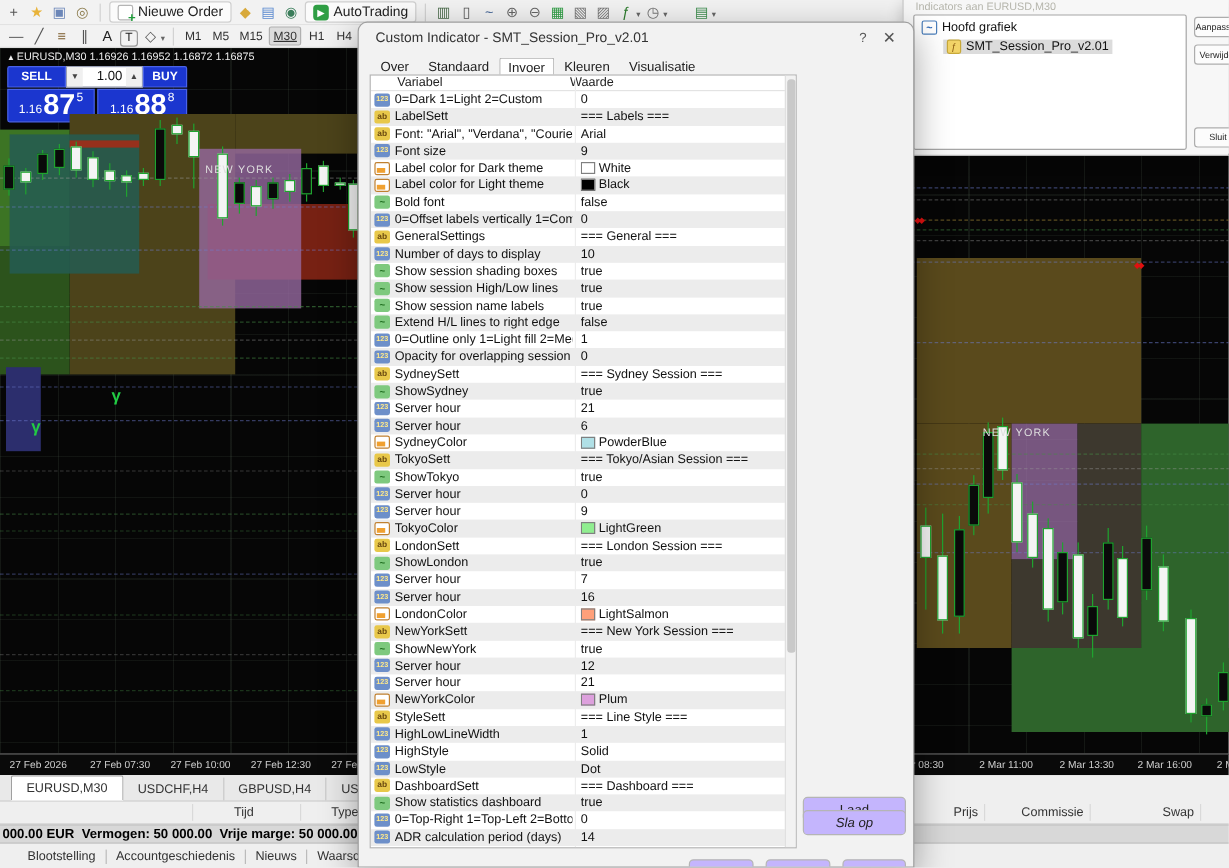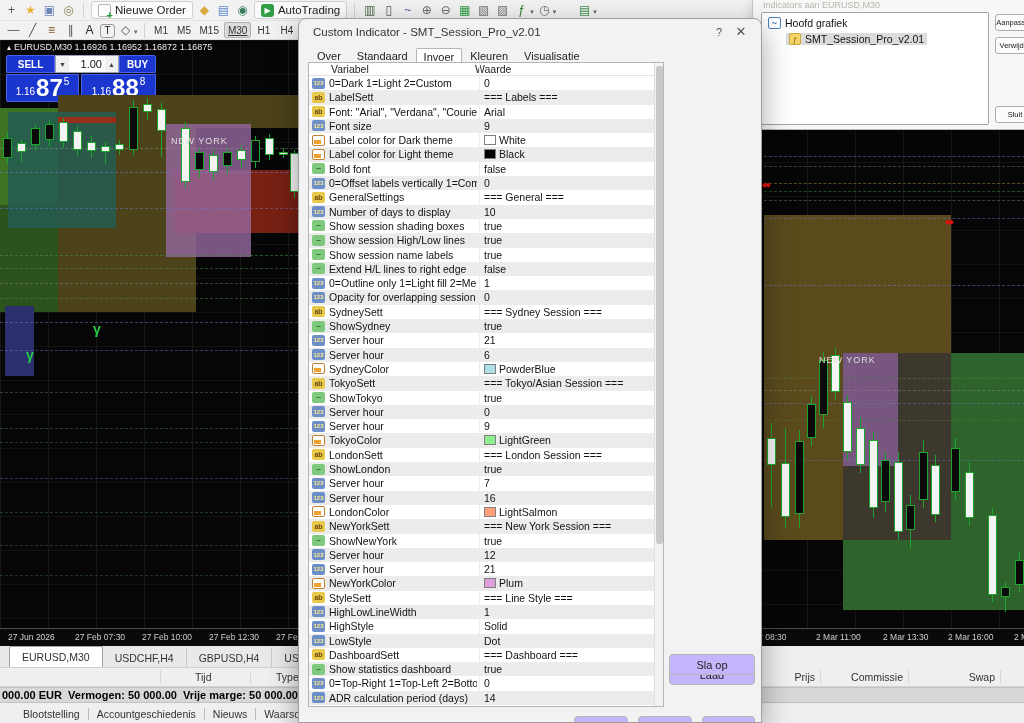--- a/index.html
+++ b/index.html
@@ -81,21 +81,21 @@
   .ri-str { background:#e8c84a; color:#6b4a10; font-size:7px; }
   .ri-bool { background:#7ec97e; color:#1d6b1d; font-size:8px; }
   .ri-color { background:#fff; border:1px solid #c08030; }
   .ri-color::after { content:""; position:absolute; left:1px; bottom:1px; width:7px; height:4px; background:#f0a030; }
   .row-label { position:absolute; left:20px; top:1px; width:148px; white-space:nowrap; overflow:hidden; }
   .row-value { position:absolute; left:175px; top:1px; width:168px; white-space:nowrap; overflow:hidden; display:flex; align-items:center; gap:3px; }
   .swatch { width:12px; height:10px; border:1px solid #808080; flex:0 0 auto; }
   #dlg-scrollbar { position:absolute; right:0; top:0; width:9px; height:100%; background:#f2f2f2; border-left:1px solid #e0e0e0; }
   #dlg-thumb { position:absolute; left:1px; top:3px; width:7px; height:478px; background:#c9c9c9; border-radius:3px; }
   .dlg-btn { position:absolute; width:86px; height:21px; background:#c4b5fd; border:1px solid #b5b5b5; border-radius:4px; font-size:11px; color:#222; display:flex; align-items:center; justify-content:center; }
-  #btn-load { left:370px; top:645px; } #btn-save { left:370px; top:635px; }
+  #btn-load { left:370px; top:645px; } #btn-save { left:370px; top:656px;font-style:italic; }
   .dlg-btn.bottom { width:54px; height:26px; top:697px; }
   #btn-ok { left:275px; } #btn-cancel { left:339px; } #btn-reset { left:403px; width:53px; }
 
   
   #ind-window { left:752px; top:0; width:272px; height:130px; background:#f7f7f7; border-bottom:1px solid #b9b9b9; border-left:1px solid #c5c5c5; box-shadow:0 4px 12px rgba(0,0,0,.2); z-index:5; }
   #ind-title { position:absolute; left:10px; top:0; font-size:9px; color:#8a8a7a; opacity:.6; white-space:nowrap; }
   #ind-list { position:absolute; left:8px; top:12px; width:228px; height:113px; background:#fff; border:1px solid #a5a5a5; border-radius:2px; }
   .tree-item { position:absolute; display:flex; align-items:center; gap:4px; font-size:10.5px; color:#111; white-space:nowrap; }
   #tree-main { left:6px; top:4px; }
   #tree-ind { left:24px; top:20px; background:#dcdcdc; padding:0 3px; }
@@ -237,21 +237,21 @@
     <div class="candle-body w" style="left: 265px; top: 98px; height: 17px;"></div>
     <div class="candle-wick" style="left: 283px; top: 108px; height: 10px;"></div>
     <div class="candle-body w" style="left: 279px; top: 112px; height: 3px;"></div>
     <div class="candle-wick" style="left: 294px; top: 110px; height: 48px;"></div>
     <div class="candle-body w" style="left: 290px; top: 113px; height: 39px;"></div>
     <div class="chart-marker" style="left: 93px; top: 282px; color: rgb(34, 204, 68); font-size: 14px; letter-spacing: -2px;">γ</div>
     <div class="chart-marker" style="left: 26px; top: 308px; color: rgb(34, 204, 68); font-size: 14px; letter-spacing: -2px;">γ</div>
     <div class="sess-label" style="left: 171px; top: 96px;">NEW YORK</div>
   </div>
 <div class="abs axis-strip" id="left-axis">
-    <span class="axis-label" style="left: 8px;">27 Jun 2026</span>
+    <span class="axis-label" style="left: 8px;">27 Feb 2026</span>
     <span class="axis-label" style="left: 75px;">27 Feb 07:30</span>
     <span class="axis-label" style="left: 142px;">27 Feb 10:00</span>
     <span class="axis-label" style="left: 209px;">27 Feb 12:30</span>
     <span class="axis-label" style="left: 276px;">27 Feb</span>
   </div>
 
 <div class="abs chart" id="right-chart">
     <div class="sess-box" style="left: 5px; top: 87px; width: 187px; height: 138px; background: rgb(90, 74, 28);"></div>
     <div class="sess-box" style="left: 5px; top: 225px; width: 79px; height: 187px; background: rgb(90, 74, 28);"></div>
     <div class="sess-box" style="left: 84px; top: 338px; width: 55px; height: 74px; background: rgb(61, 56, 46);"></div>

